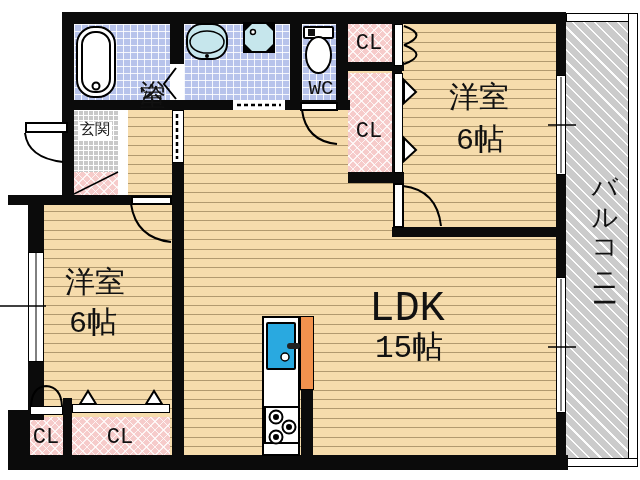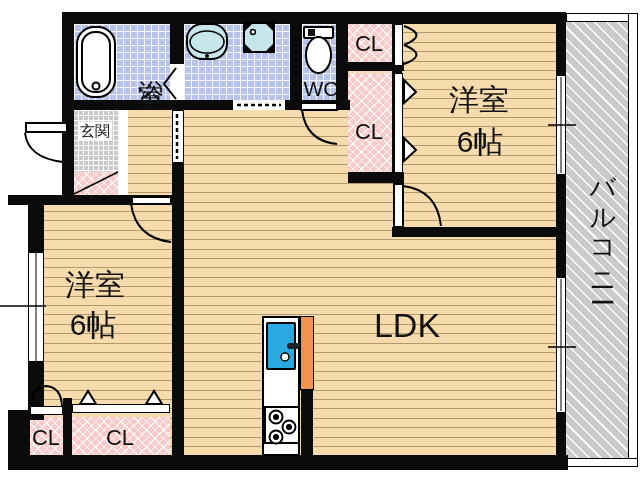--- a/index.html
+++ b/index.html
@@ -21,21 +21,21 @@
                              linear-gradient(180deg,#fff 1px,transparent 1px);
             background-size:5px 5px;}
   .hatch{background-color:var(--c-balcony,#CBCBCB);
          background-image:repeating-linear-gradient(45deg,rgba(255,255,255,.95) 0 1.5px,transparent 1.5px 8px);}
   .wall{background:var(--c-wall,#0B0B0B);}
   .white{background:#fff;}
   .band{background:#fff;border:1px solid #000;}
   .doorleaf{background:#fff;border:2px solid #000;}
   .winbox{background:#fff;border:1.5px solid #000;}
   .fixture{background:#fff;border:2px solid #000;}
-  .lbl{position:absolute;transform:translate(-50%,-50%);white-space:nowrap;line-height:1.1;}
+  .lbl{position:absolute;transform:translate(-50%,-50%);white-space:nowrap;line-height:1.1;font-family:Liberation Mono, monospace;}
   .vert{writing-mode:vertical-rl;}
   svg.overlay{position:absolute;left:0;top:0;pointer-events:none;}
 </style>
 </head>
 <body>
 
 <div id="plan">
 
   <div class="floor" style="left:44px;top:24px;width:514px;height:431px;"></div>
 
@@ -166,16 +166,17 @@
   <div class="lbl" style="left:321px;top:89px;font-size:21px;">WC</div>
   <div class="lbl" style="left:95px;top:131px;font-size:15px;background:#fff;padding:1px 2px;">玄関</div>
   <div class="lbl" style="left:369px;top:44px;font-size:22px;">CL</div>
   <div class="lbl" style="left:369px;top:132px;font-size:22px;">CL</div>
   <div class="lbl" style="left:46px;top:438px;font-size:22px;">CL</div>
   <div class="lbl" style="left:120px;top:438px;font-size:22px;">CL</div>
   <div class="lbl" style="left:479px;top:99px;font-size:30px;">洋室</div>
   <div class="lbl" style="left:480px;top:141px;font-size:30px;">6帖</div>
   <div class="lbl" style="left:95px;top:284px;font-size:30px;">洋室</div>
   <div class="lbl" style="left:93px;top:324px;font-size:30px;">6帖</div>
-  <div class="lbl" style="left:407px;top:326px;font-size:34px;">LDK</div>
+  <div class="lbl" style="left:407px;top:309px;font-size:42px;">LDK</div>
+  <div class="lbl" style="left:409px;top:349px;font-size:31px;">15帖</div>
   <div class="lbl vert" style="left:603px;top:225px;font-size:26px;letter-spacing:3px;">バルコニー</div>
 
 </div>
 
 </body></html>

